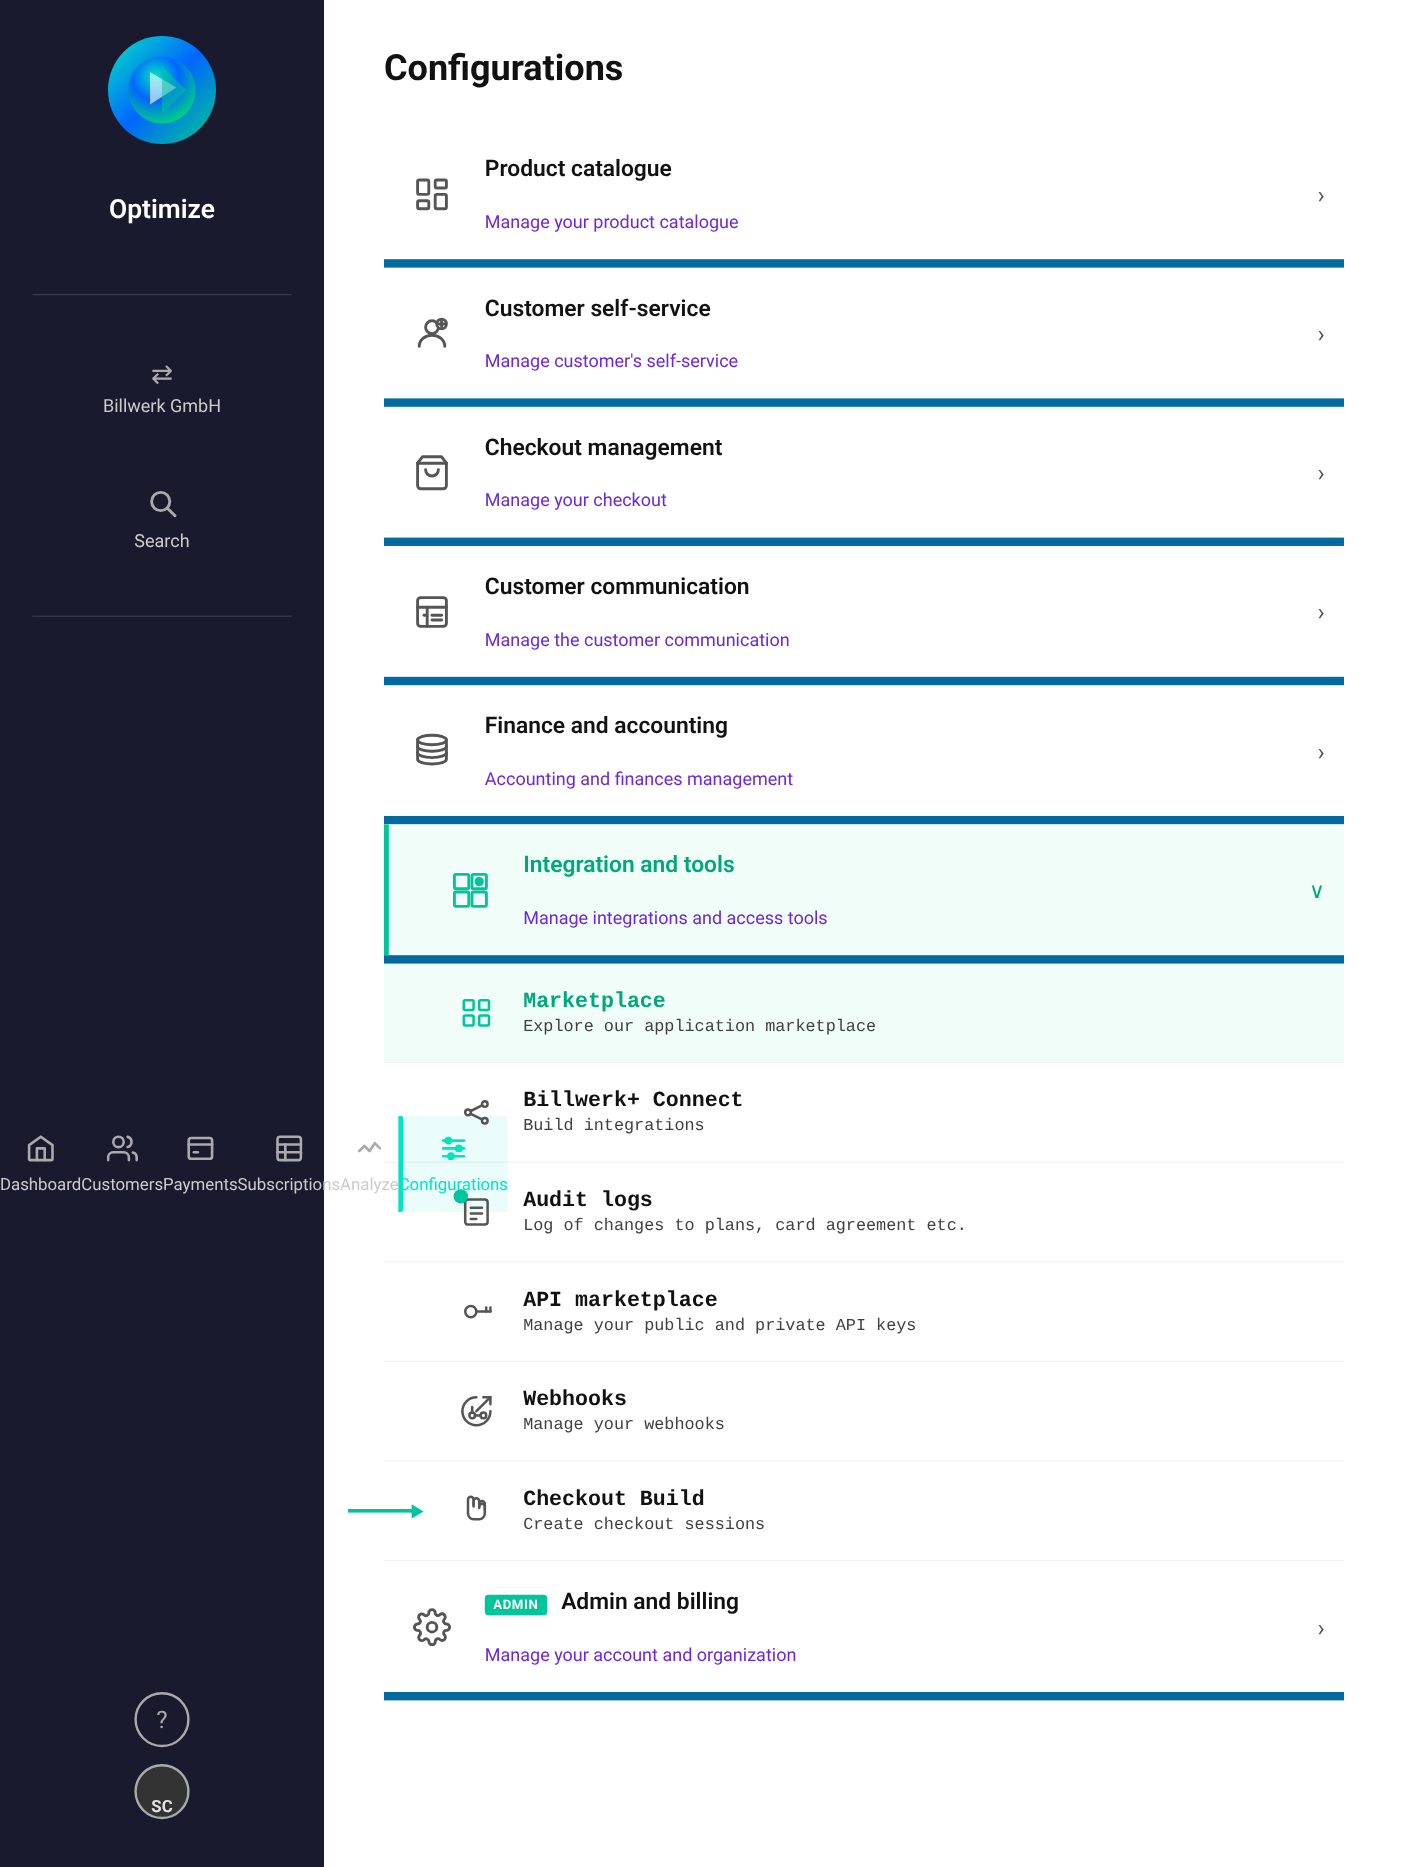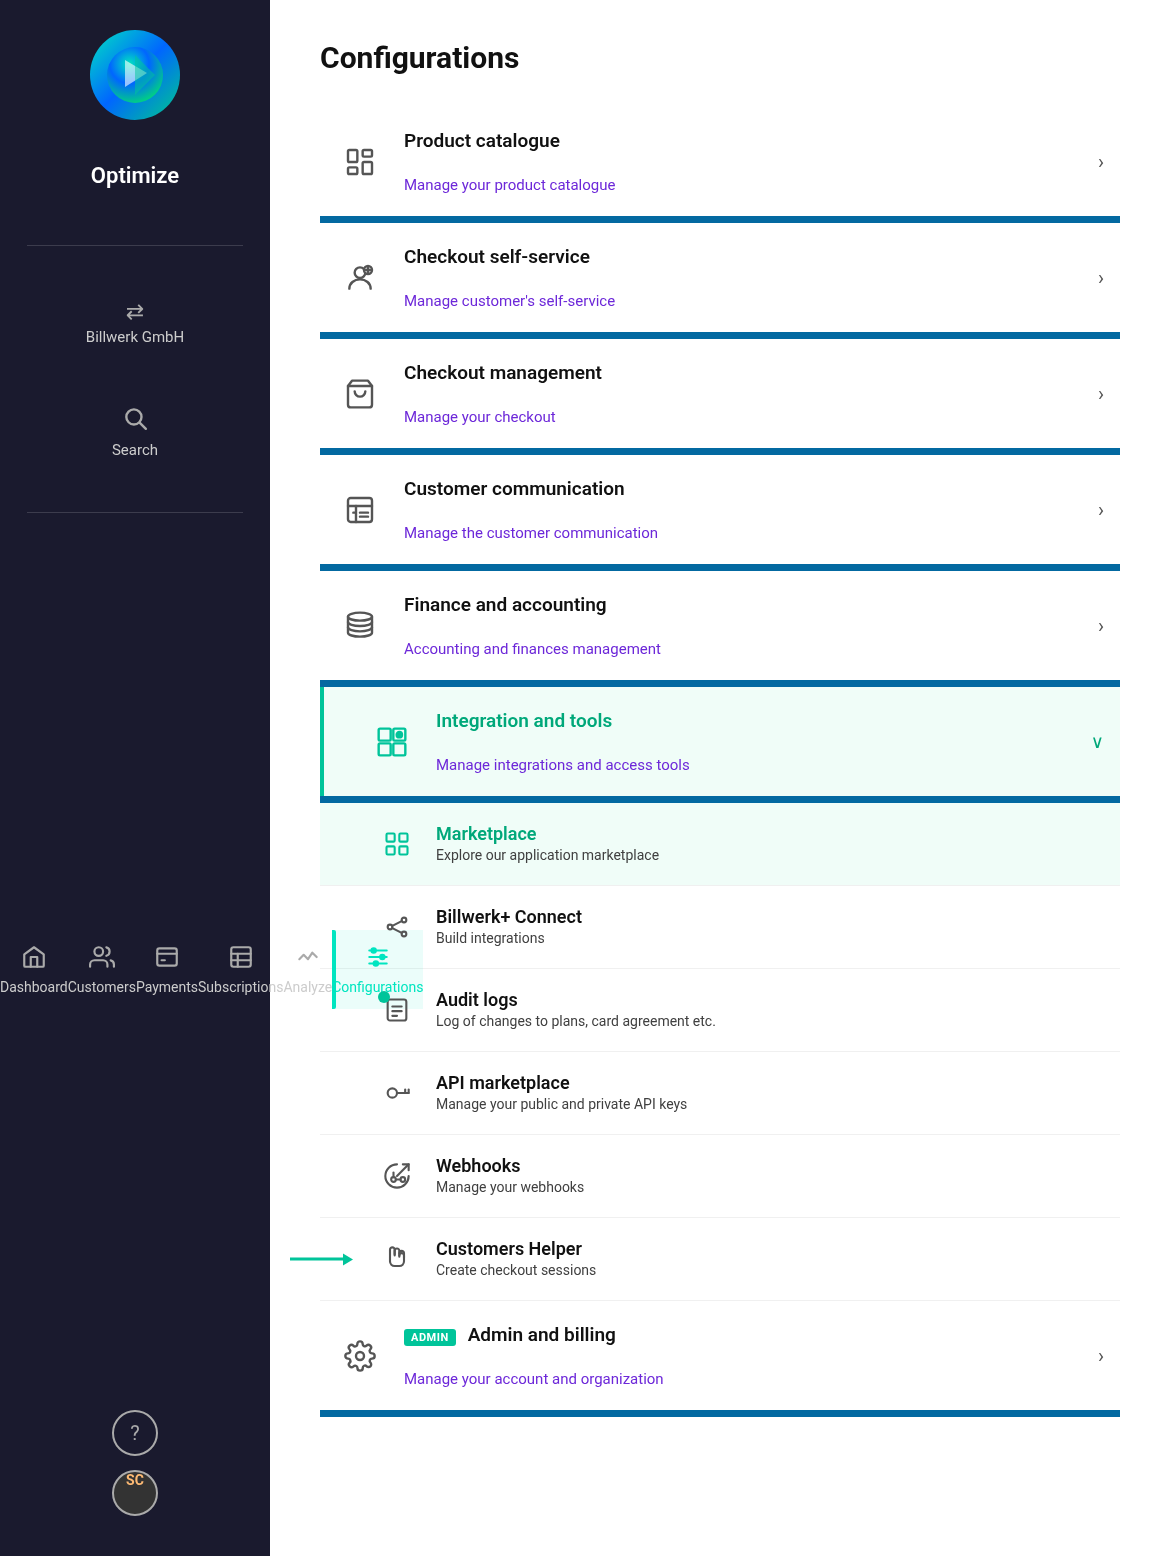--- a/index.html
+++ b/index.html
@@ -170,23 +170,23 @@
       font-size: 20px;
       cursor: pointer;
     }
 
     .sidebar-avatar {
       width: 46px;
       height: 46px;
       border-radius: 50%;
       border: 2px solid #aaa;
       display: flex;
-      align-items: flex-start;
+      align-items: flex-end;
       justify-content: center;
-      color: #fdba74;
+      color: #e5e5e5;
       font-size: 14px;
       font-weight: 700;
       background: #333;
       cursor: pointer;
     }
 
     
     .main-content {
       flex: 1;
       padding: 40px 50px;
@@ -282,24 +282,26 @@
       background: #00c49a;
     }
 
     
     .sub-items {
       background: #fff;
     }
 
     .sub-item {
       display: flex;
+      align-items: center;
       padding: 20px 16px 20px 56px;
       border-bottom: 1px solid #f0f0f0;
       cursor: pointer;
       transition: background 0.15s;
+      font-family: Liberation Mono, monospace;
     }
 
     .sub-item.highlighted {
       background: #f0fdf8;
     }
 
     .sub-item-icon {
       width: 42px;
       height: 42px;
       display: flex;
@@ -511,21 +513,21 @@
       <div class="config-item-icon">
         <svg width="32" height="32" viewBox="0 0 24 24" fill="none" stroke="#555" stroke-width="1.8" stroke-linecap="round" stroke-linejoin="round">
           <circle cx="12" cy="8" r="4"></circle>
           <path d="M4 20c0-4 3.6-7 8-7s8 3 8 7"></path>
           <circle cx="18" cy="6" r="3" fill="white" stroke="#555"></circle>
           <line x1="18" y1="4.5" x2="18" y2="7.5"></line>
           <line x1="16.5" y1="6" x2="19.5" y2="6"></line>
         </svg>
       </div>
       <div class="config-item-text">
-        <div class="config-item-title">Checkout self-service</div>
+        <div class="config-item-title">Customer self-service</div>
         <div class="config-item-subtitle">Manage customer's self-service</div>
       </div>
       <div class="config-item-chevron">›</div>
     </div>
 
     <div class="config-item">
       <div class="config-item-icon">
         <svg width="32" height="32" viewBox="0 0 24 24" fill="none" stroke="#555" stroke-width="1.8" stroke-linecap="round" stroke-linejoin="round">
           <path d="M6 2L3 6v14a2 2 0 002 2h14a2 2 0 002-2V6l-3-4z"></path>
           <line x1="3" y1="6" x2="21" y2="6"></line>
@@ -681,21 +683,21 @@
         </div>
         <div class="sub-item-icon">
           <svg width="28" height="28" viewBox="0 0 24 24" fill="none" stroke="#555" stroke-width="1.8" stroke-linecap="round" stroke-linejoin="round">
             <path d="M18 11V7a2 2 0 00-2-2 2 2 0 00-2 2"></path>
             <path d="M14 10V5a2 2 0 00-2-2 2 2 0 00-2 2v3"></path>
             <path d="M10 9V4a2 2 0 00-2-2 2 2 0 00-2 2v10"></path>
             <path d="M6 14v0a4 4 0 004 4h4a4 4 0 004-4v-5a2 2 0 00-2-2 2 2 0 00-2 2"></path>
           </svg>
         </div>
         <div class="sub-item-text">
-          <div class="sub-item-title">Customers Helper</div>
+          <div class="sub-item-title">Checkout Build</div>
           <div class="sub-item-subtitle">Create checkout sessions</div>
         </div>
       </div>
 
     </div>
 
     <div class="config-item">
       <div class="config-item-icon">
         <svg width="32" height="32" viewBox="0 0 24 24" fill="none" stroke="#555" stroke-width="1.8" stroke-linecap="round" stroke-linejoin="round">
           <circle cx="12" cy="12" r="3"></circle>

